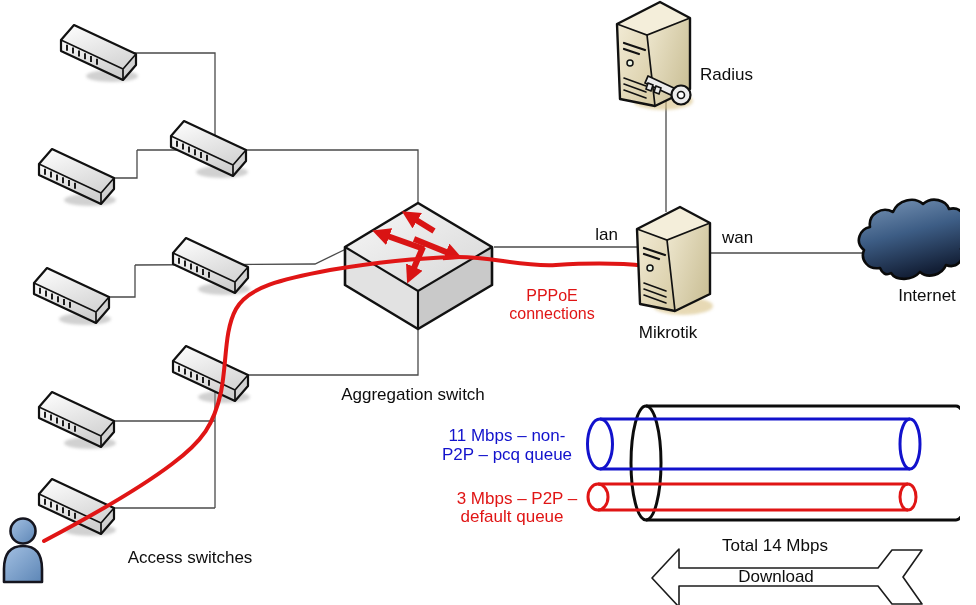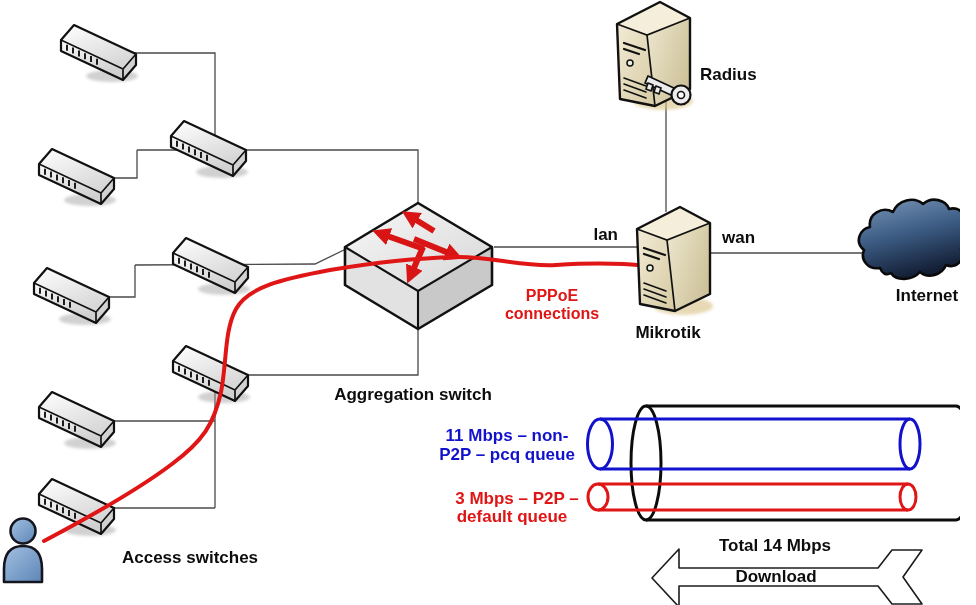--- a/index.html
+++ b/index.html
@@ -1,16 +1,16 @@
 <!DOCTYPE html>
 <html><head>
 <meta charset="utf-8">
 <style>
   html,body { margin:0; padding:0; background:#ffffff; }
-  .stage { width:960px; height:605px; position:relative; background:#bef264; overflow:hidden;font-weight:bold; }
+  .stage { width:960px; height:605px; position:relative; background:#bef264; overflow:hidden; }
   svg { display:block; }
   text { font-family:"Liberation Sans", sans-serif; fill:#0d0d0d; font-size:17px; }
   .red-lbl  { fill:#e01515; }
   .blue-lbl { fill:#1212cc; }
   .small    { font-size:16px; }
 </style>
 </head>
 <body>
 
 <div class="stage">

